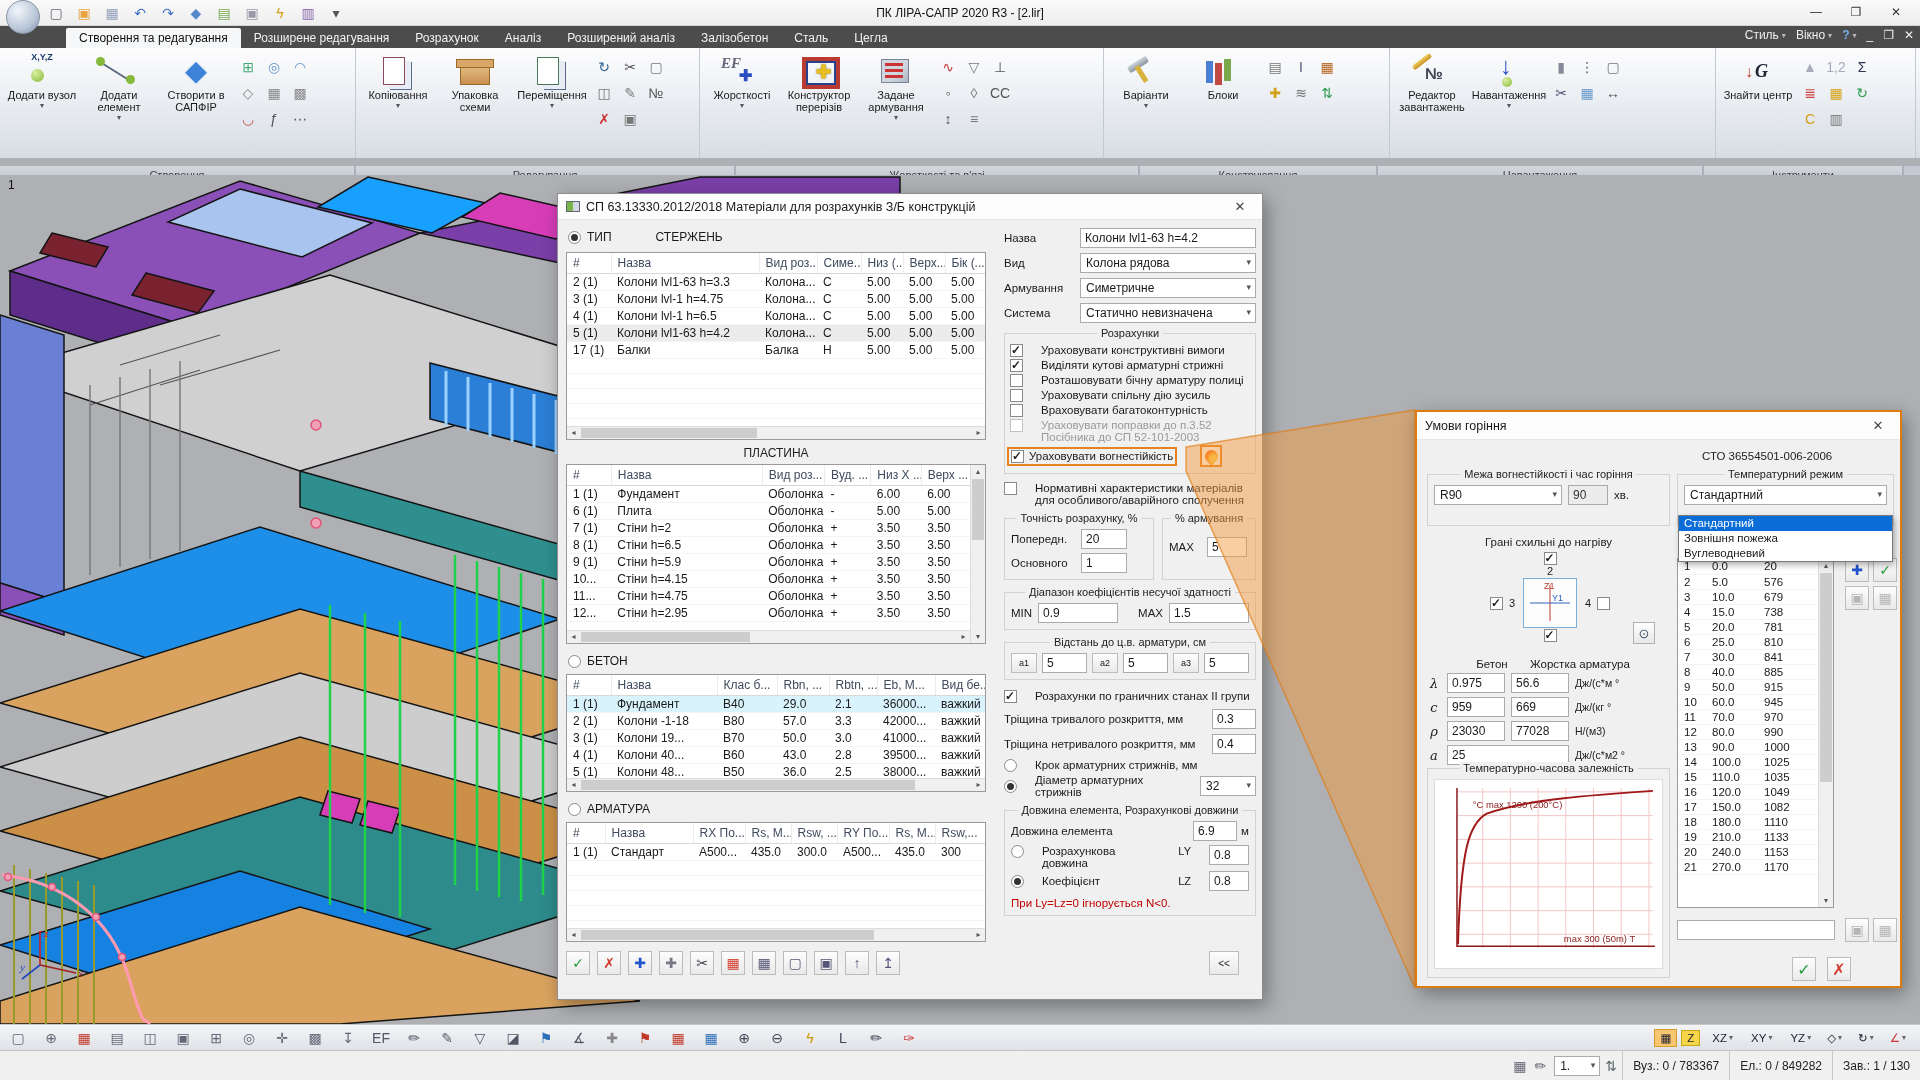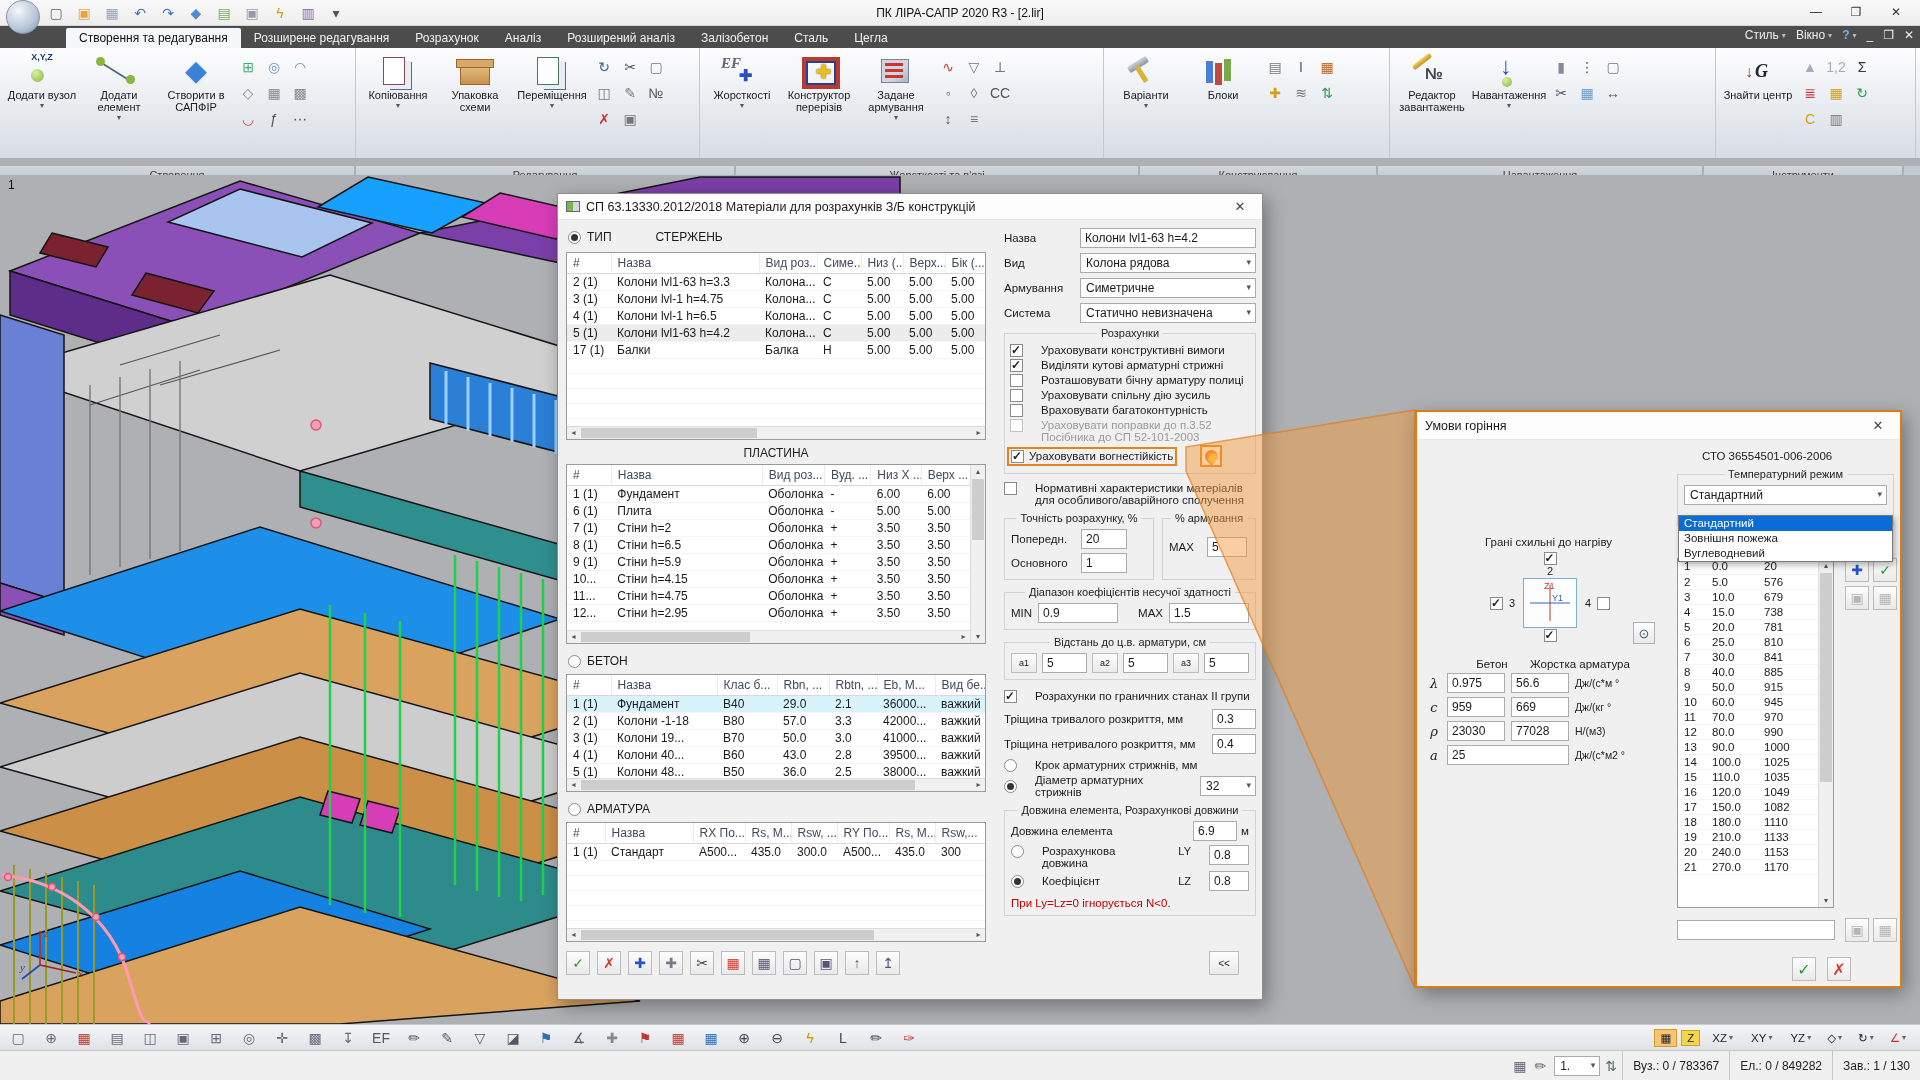--- a/index.html
+++ b/index.html
@@ -972,20 +972,28 @@
     <polygon points="1186,447 1415,410 1415,988 1186,471" fill="rgba(242,153,60,0.48)" stroke="rgba(224,123,16,0.65)" stroke-width="1.5"></polygon>
   </svg>
 
   <div id="dlgFire" class="win" style="left:1415px;top:410px;width:487px;height:578px">
     <div class="dtitle" style="height:28px">
       <span>Умови горіння</span>
       <span class="dclose">✕</span>
     </div>
     <div class="sto">СТО 36554501-006-2006</div>
 
+    <div class="gb" style="position:absolute;left:10px;top:62px;width:243px;height:52px">
+      <span class="gt">Межа вогнестійкості і час горіння</span>
+      <div style="display:flex;align-items:center;gap:6px">
+        <span class="combo" style="width:128px">R90</span>
+        <span class="inp dis" style="width:40px">90</span>
+        <span style="font-size:11.5px">хв.</span>
+      </div>
+    </div>
 
     <div class="gb" style="position:absolute;left:260px;top:62px;width:217px;height:52px">
       <span class="gt">Температурний режим</span>
       <span class="combo" style="display:block">Стандартний</span>
     </div>
     <div class="ddlist" style="left:261px;top:103px;width:215px">
         <div class="dditem sel">Стандартний</div>
         <div class="dditem">Зовнішня пожежа</div>
         <div class="dditem">Вуглеводневий</div>
       </div>
@@ -1165,20 +1173,33 @@
         <span class="inp" style="width:58px">77028</span>
         <span class="munit">Н/(м3)</span>
       </div>
       <div class="mrow">
         <span class="msym">a</span>
         <span class="inp" style="width:122px">25</span>
         <span class="munit">Дж/(с*м2 °</span>
       </div>
     </div>
 
+    <div class="gb" style="position:absolute;left:10px;top:356px;width:243px;height:210px">
+      <span class="gt">Температурно-часова залежність</span>
+      <svg width="229" height="190" viewBox="0 0 229 190" style="background:#fff;border:1px solid #ddd">
+        <g stroke="#f2c6c6" stroke-width="1">
+          <path d="M22,12 H220 M22,36 H220 M22,60 H220 M22,84 H220 M22,108 H220 M22,132 H220 M22,156 H220"></path>
+          <path d="M48,8 V170 M76,8 V170 M104,8 V170 M132,8 V170 M160,8 V170 M188,8 V170 M216,8 V170"></path>
+        </g>
+        <path d="M22,8 V168 H222" fill="none" stroke="#8b1a1a" stroke-width="1.5"></path>
+        <path d="M23,166 C26,70 34,44 52,34 C90,20 160,15 220,11" fill="none" stroke="#a01818" stroke-width="2"></path>
+        <text x="38" y="28" font-size="9.5" fill="#8b1a1a">°C max 1200 (200°C)</text>
+        <text x="130" y="164" font-size="9.5" fill="#8b1a1a">max 300 (50m) T</text>
+      </svg>
+    </div>
 
     <span class="inp" style="position:absolute;left:260px;top:508px;width:158px"></span>
     <span class="fbtn" style="position:absolute;left:428px;top:506px;margin:0;color:#b5b5b5">▣</span>
     <span class="fbtn" style="position:absolute;left:456px;top:506px;margin:0;color:#b5b5b5">▦</span>
 
     <span class="fbtn" style="position:absolute;left:375px;top:545px;margin:0;color:#1f9d3a;font-size:16px">✓</span>
     <span class="fbtn" style="position:absolute;left:410px;top:545px;margin:0;color:#d23b2e;font-size:16px">✗</span>
   </div>
 
   <div id="bottombar">

